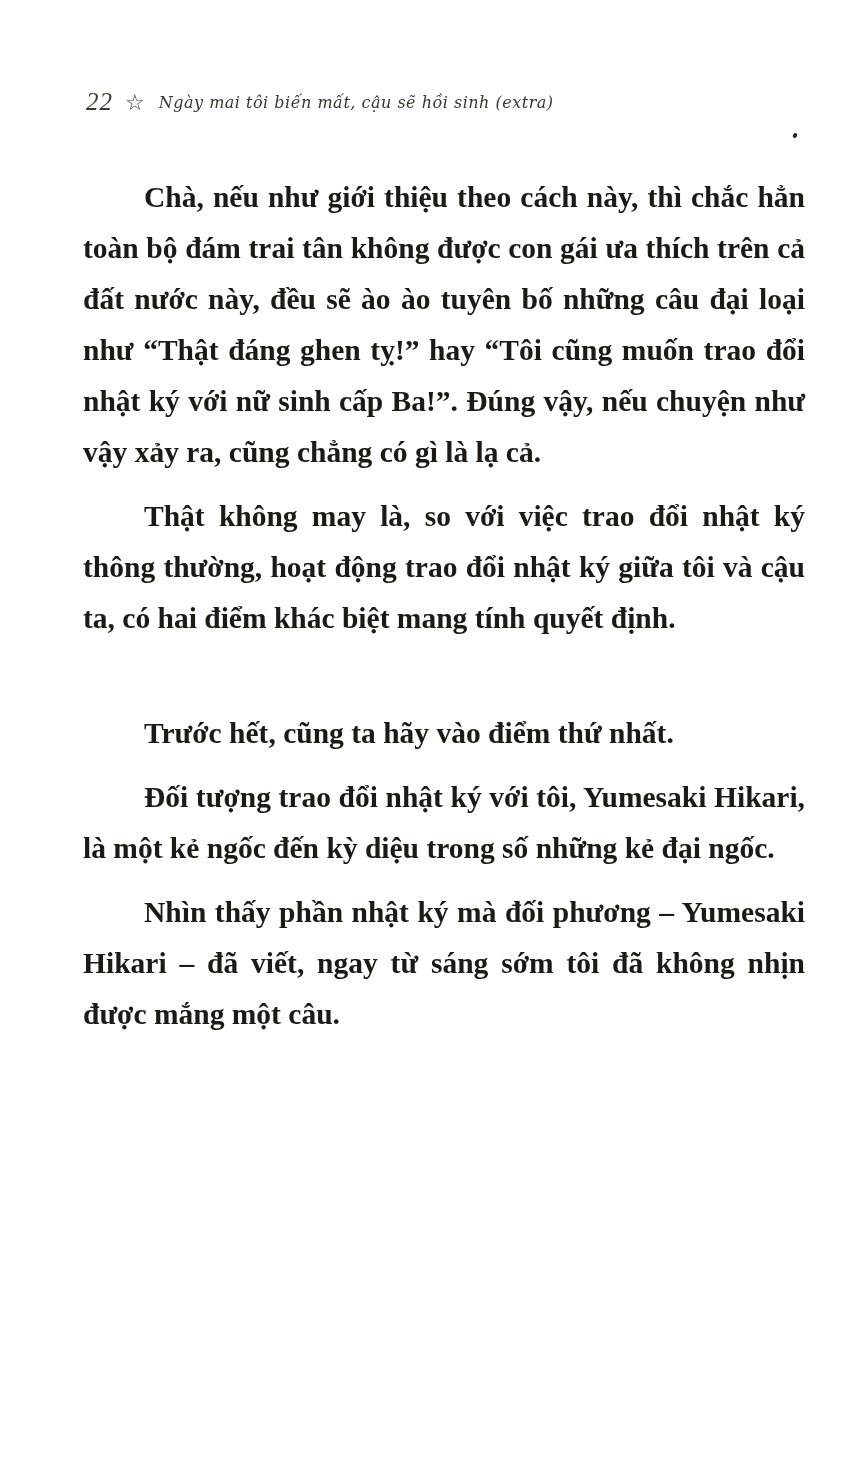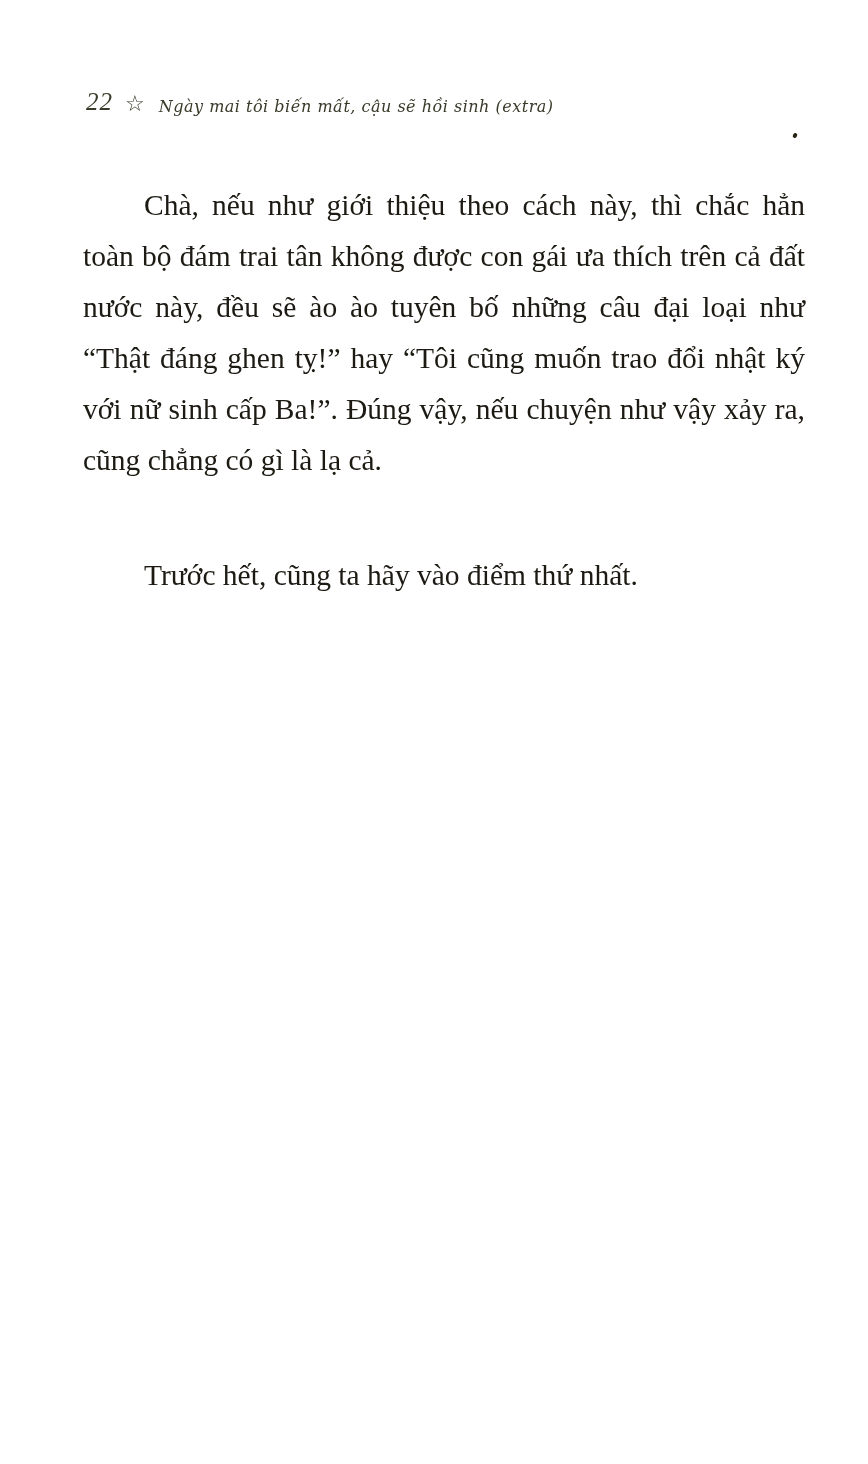--- a/index.html
+++ b/index.html
@@ -13,21 +13,21 @@
       position: relative;
       overflow: hidden;
       color: #1c1a12;
       font-family: "Liberation Serif", "DejaVu Serif", serif;
     }
     .running-header {
       position: absolute;
       left: 86px;
       top: 88px;
       display: flex;
-      align-items: flex-end;
+      align-items: center;
       color: #3a3a2a;
       white-space: nowrap;
     }
     .page-number {
       font-family: "Liberation Serif", serif;
       font-style: italic;
       font-size: 25px;
       letter-spacing: 1px;
     }
     .star-icon {
@@ -47,22 +47,23 @@
       top: 133px;
       width: 4px;
       height: 5px;
       background: #2a2418;
       border-radius: 2px;
       transform: rotate(30deg);
     }
     .body-text {
       position: absolute;
       left: 83px;
-      top: 180px;
+      top: 172px;
       width: 722px;
+      font-weight: bold;
     }
     .para {
       margin: 0;
       font-size: 29.5px;
       line-height: 51px;
       text-align: justify;
       text-indent: 61px;
     }
     .para + .para {
       margin-top: 13px;
@@ -77,14 +78,17 @@
 <div class="running-header">
   <span class="page-number">22</span>
   <span class="star-icon">☆</span>
   <span class="book-title">Ngày mai tôi biến mất, cậu sẽ hồi sinh (extra)</span>
 </div>
 
 <div class="stray-mark"></div>
 
 <div class="body-text">
   <p class="para">Chà, nếu như giới thiệu theo cách này, thì chắc hẳn toàn bộ đám trai tân không được con gái ưa thích trên cả đất nước này, đều sẽ ào ào tuyên bố những câu đại loại như “Thật đáng ghen tỵ!” hay “Tôi cũng muốn trao đổi nhật ký với nữ sinh cấp Ba!”. Đúng vậy, nếu chuyện như vậy xảy ra, cũng chẳng có gì là lạ cả.</p>
+  <p class="para">Thật không may là, so với việc trao đổi nhật ký thông thường, hoạt động trao đổi nhật ký giữa tôi và cậu ta, có hai điểm khác biệt mang tính quyết định.</p>
   <p class="para section-break">Trước hết, cũng ta hãy vào điểm thứ nhất.</p>
+  <p class="para">Đối tượng trao đổi nhật ký với tôi, Yumesaki Hikari, là một kẻ ngốc đến kỳ diệu trong số những kẻ đại ngốc.</p>
+  <p class="para">Nhìn thấy phần nhật ký mà đối phương – Yumesaki Hikari – đã viết, ngay từ sáng sớm tôi đã không nhịn được mắng một câu.</p>
 </div>
 
 </body></html>

